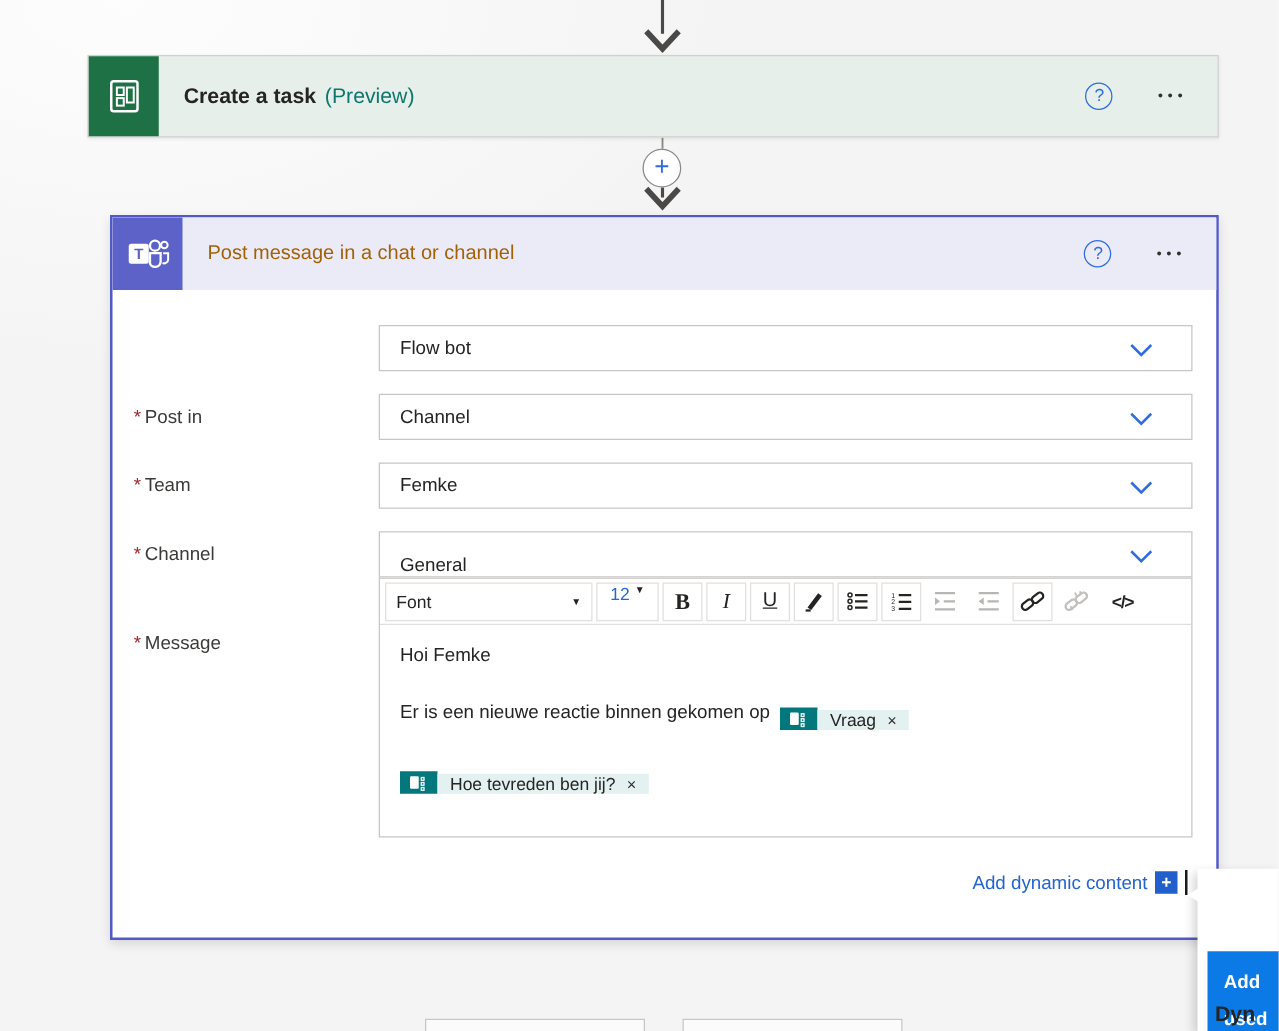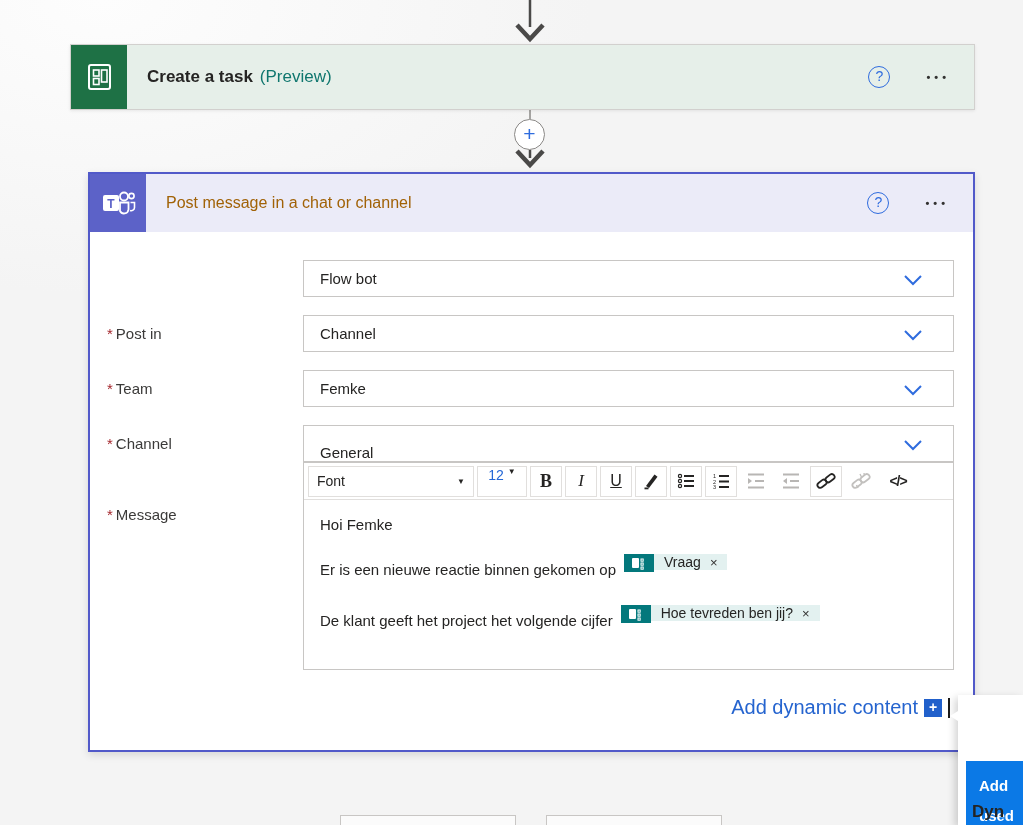--- a/index.html
+++ b/index.html
@@ -85,30 +85,30 @@
   .tb-btn.noborder { border-color:transparent; }
   .tb-bold { font-weight:700; font-family:"Liberation Serif", serif; font-size:18px; }
   .tb-italic { font-style:italic; font-family:"Liberation Serif", serif; font-size:17px; }
   .tb-underline { text-decoration:underline; }
   .tb-code { font-size:14px; font-weight:700; letter-spacing:-1px; width:36px; }
 
   .rte-content { padding:2px 16px; font-size:15px; color:#252423; }
   .msg-line1 { margin-top:14px; }
   .msg-line { margin-top:21px; display:flex; align-items:center; }
   .msg-line .txt { margin-right:8px; white-space:nowrap; }
-  .tag { display:flex; align-items:flex-start; height:30px; }
+  .tag { display:flex; align-items:flex-end; height:30px; }
   .tag-iconblock { width:30px; background:#03787c; display:flex; align-items:center; justify-content:center; flex:none; }
   .tag-body {
     background:#e3f1f0; display:flex; align-items:center; padding:0 10px; gap:9px;
     font-size:14px; color:#252423; white-space:nowrap;
   }
   .tag-dismiss { font-size:13px; color:#323130; cursor:pointer; }
 
   .add-dc { position:absolute; top:522px; right:23px; display:flex; align-items:center; gap:6px; }
-  .add-dc-link { color:#2564cf; font-size:20px; cursor:pointer;margin-left:28px; }
+  .add-dc-link { color:#2564cf; font-size:15px; cursor:pointer;margin-left:28px; }
   .add-dc-btn {
     width:18px; height:18px; background:#2160cb; color:#fff; font-size:14px; line-height:17px;
     text-align:center; cursor:pointer; font-weight:700;
   }
   .text-caret { width:2px; height:20px; background:#1b1a19; }
 
   
   .flyout-panel {
     position:absolute; left:958px; top:695px; width:65px; height:130px; background:#fff;
     box-shadow:-3px 3px 8px rgba(0,0,0,.18); z-index:3;
@@ -291,21 +291,20 @@
                 <rect x="11" y="13" width="2.2" height="2.2" fill="none" stroke="#fff" stroke-width="1"></rect>
               </svg>
             </span>
             <span class="tag-body">
               <span>Vraag</span>
               <span class="tag-dismiss">×</span>
             </span>
           </span>
         </div>
         <div class="msg-line">
-          <span class="txt">De klant geeft het project het volgende cijfer</span>
           <span class="tag">
             <span class="tag-iconblock">
               <svg width="18" height="18" viewBox="0 0 18 18">
                 <rect x="2" y="4" width="7" height="10" rx="1" fill="#fff"></rect>
                 <rect x="11" y="5" width="2.2" height="2.2" fill="none" stroke="#fff" stroke-width="1"></rect>
                 <rect x="11" y="9" width="2.2" height="2.2" fill="none" stroke="#fff" stroke-width="1"></rect>
                 <rect x="11" y="13" width="2.2" height="2.2" fill="none" stroke="#fff" stroke-width="1"></rect>
               </svg>
             </span>
             <span class="tag-body">

